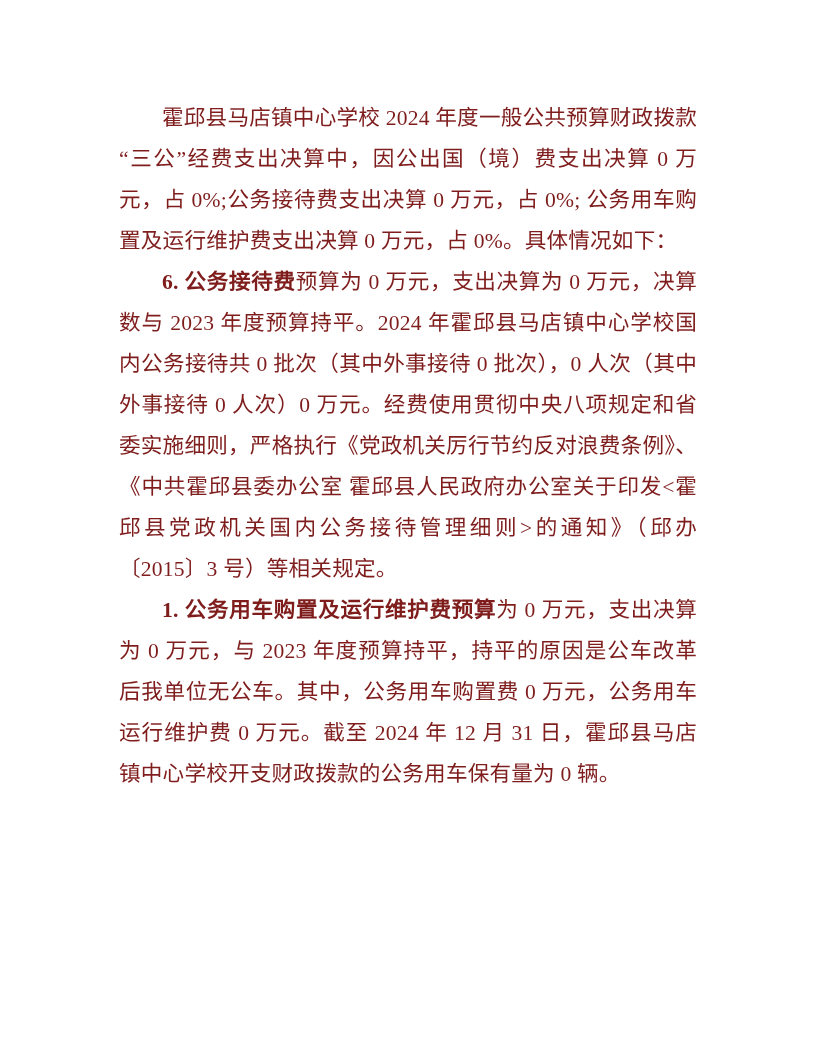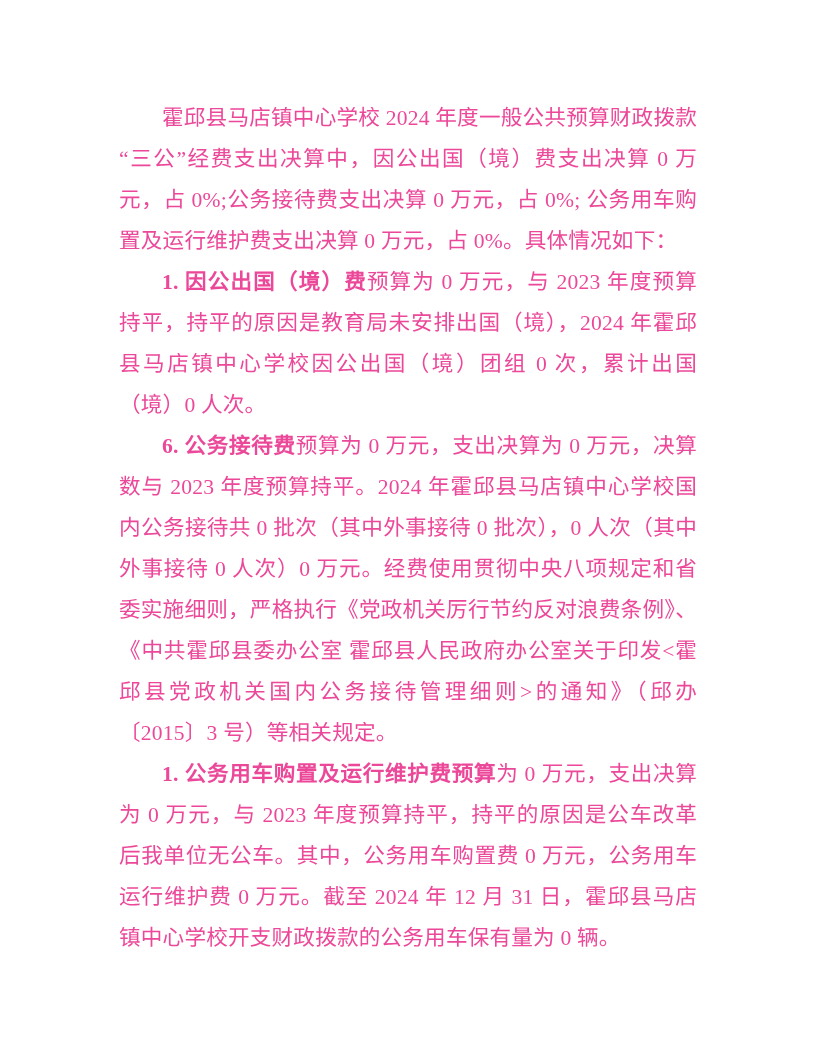--- a/index.html
+++ b/index.html
@@ -16,21 +16,21 @@
     box-sizing: border-box;
   }
   .doc-body {
     position: absolute;
     left: 119px;
     top: 98px;
     width: 578px;
     font-family: "Liberation Serif", "DejaVu Serif", serif;
     font-size: 21.6px;
     line-height: 41px;
-    color: #ec4899;
+    color: #7f1d1d;
     text-align: justify;
     letter-spacing: 0.2px;
   }
   .doc-body p {
     margin: 0;
     padding: 0;
     text-indent: 43px;
   }
   .doc-body strong {
     font-weight: bold;
@@ -39,23 +39,20 @@
 </head>
 <body>
 
 <div class="page">
   <div class="doc-body">
 
     <p>
       <span>霍邱县马店镇中心学校 2024 年度一般公共预算财政拨款“三公”经费支出决算中，因公出国（境）费支出决算 0 万元，占 0%;公务接待费支出决算 0 万元，占 0%; 公务用车购置及运行维护费支出决算 0 万元，占 0%。具体情况如下：</span>
     </p>
 
-    <p>
-      <strong>1. 因公出国（境）费</strong><span>预算为 0 万元，与 2023 年度预算持平，持平的原因是教育局未安排出国（境），2024 年霍邱县马店镇中心学校因公出国（境）团组 0 次，累计出国（境）0 人次。</span>
-    </p>
 
     <p>
       <strong>6. 公务接待费</strong><span>预算为 0 万元，支出决算为 0 万元，决算数与 2023 年度预算持平。2024 年霍邱县马店镇中心学校国内公务接待共 0 批次（其中外事接待 0 批次），0 人次（其中外事接待 0 人次）0 万元。经费使用贯彻中央八项规定和省委实施细则，严格执行《党政机关厉行节约反对浪费条例》、《中共霍邱县委办公室 霍邱县人民政府办公室关于印发&lt;霍邱县党政机关国内公务接待管理细则&gt;的通知》（邱办〔2015〕3 号）等相关规定。</span>
     </p>
 
     <p>
       <strong>1. 公务用车购置及运行维护费预算</strong><span>为 0 万元，支出决算为 0 万元，与 2023 年度预算持平，持平的原因是公车改革后我单位无公车。其中，公务用车购置费 0 万元，公务用车运行维护费 0 万元。截至 2024 年 12 月 31 日，霍邱县马店镇中心学校开支财政拨款的公务用车保有量为 0 辆。</span>
     </p>
 
   </div>

